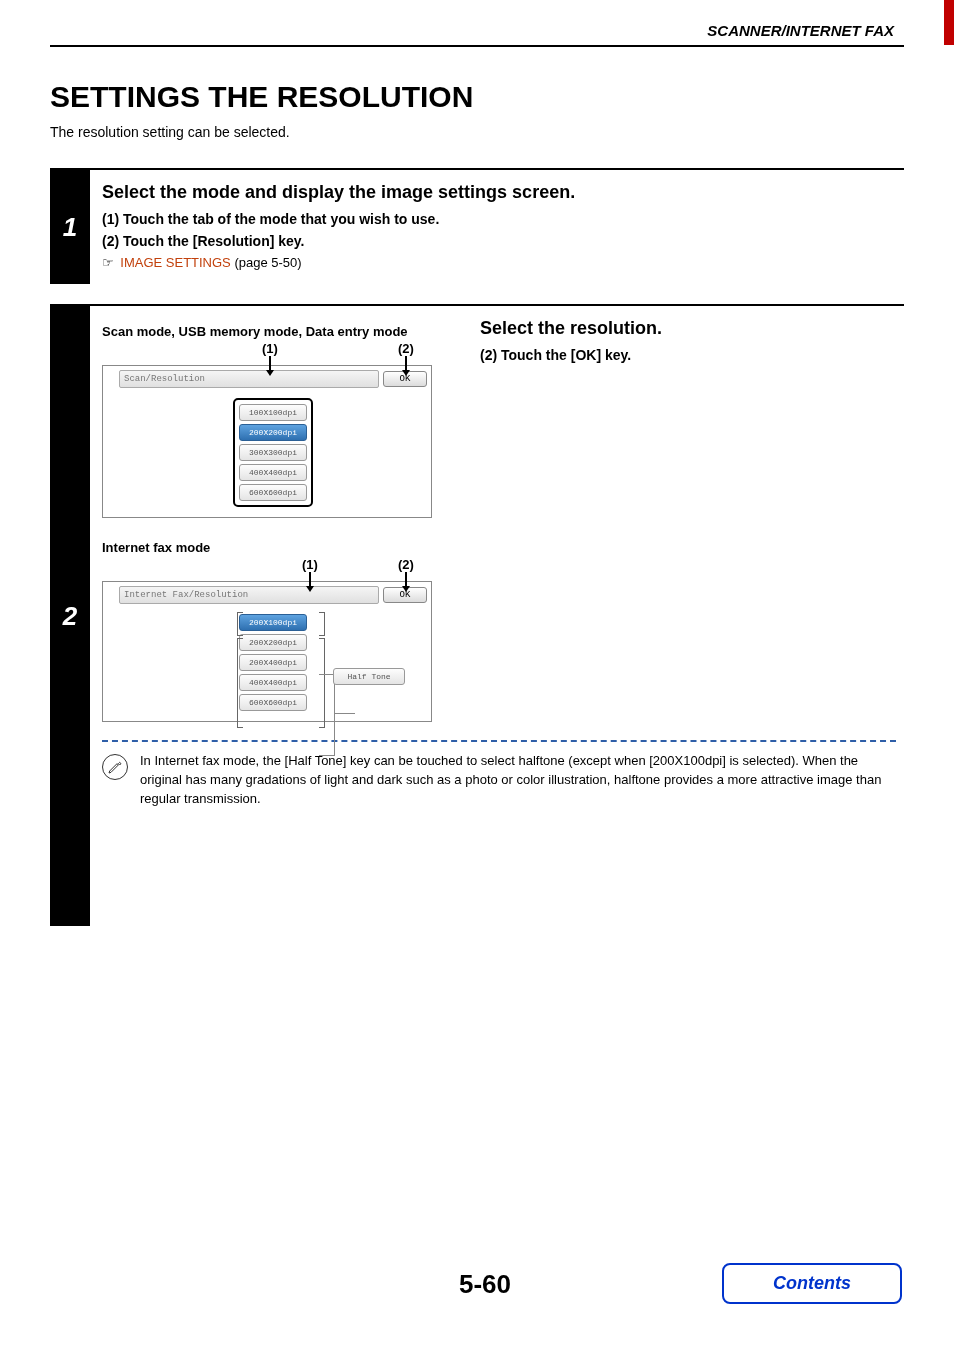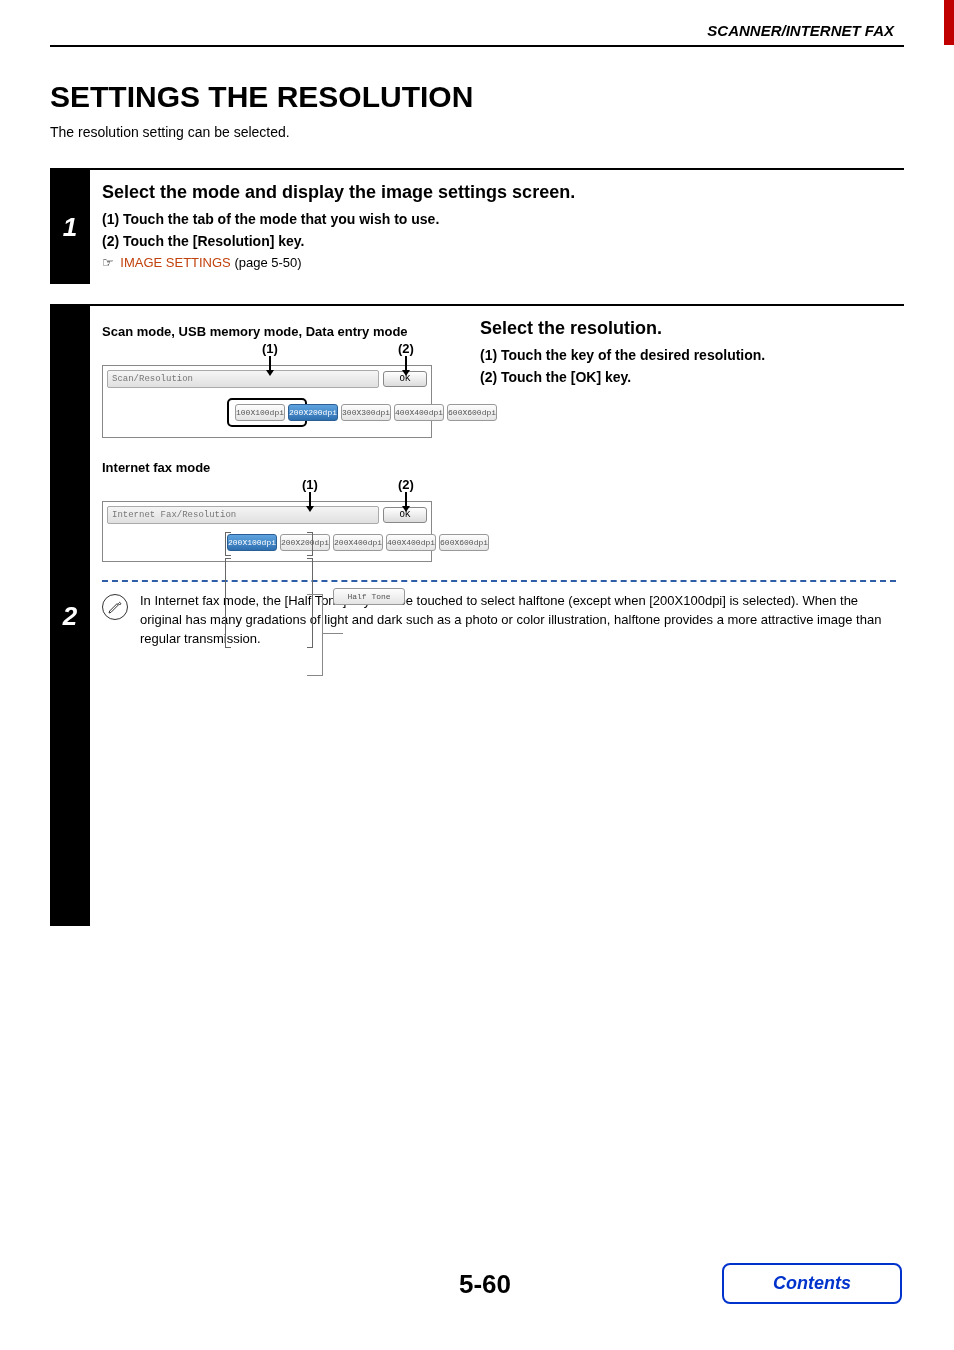--- a/index.html
+++ b/index.html
@@ -110,21 +110,21 @@
   .callout-mark-1 .line, .callout-mark-2 .line {
     width: 2px; height: 14px; background: #000; margin: 0 auto;
   }
   .callout-mark-1 .arrow, .callout-mark-2 .arrow {
     width: 0; height: 0; border-left: 4px solid transparent; border-right: 4px solid transparent;
     border-top: 6px solid #000; margin: 0 auto;
   }
   .panel {
     border: 1px solid #888;
     background: #fff;
-    padding: 4px 4px 10px 4px;
+    padding: 4px 4px 10px 16px;
     width: 330px;
     position: relative;
   }
   .panel-titlebar {
     display: flex;
     justify-content: space-between;
     align-items: center;
     margin-bottom: 10px;
     gap: 4px;
   }
@@ -143,21 +143,21 @@
     font-family: "Courier New", monospace;
     font-size: 9px;
     text-align: center;
     padding: 2px 0;
     background: linear-gradient(#fff,#dcdcdc);
     border: 1px solid #888;
     border-radius: 3px;
   }
   .reslist {
     display: flex;
-    flex-direction: row;
+    flex-direction: column;
     align-items: center;
     gap: 3px;
     margin: 0 auto;
     width: 80px;
   }
   .reslist.boxed {
     padding: 4px 6px;
     border: 2px solid #000;
     border-radius: 5px;
   }
@@ -335,21 +335,20 @@
                 <div class="halftone-connector"></div>
                 <div class="halftone-stub"></div>
                 <div class="halftone" style="top:54px;">Half Tone</div>
               </div>
             </div>
           </div>
 
         </div>
         <div class="right-col">
           <div class="step-title">Select the resolution.</div>
-          <div class="substep">(1)  Touch the key of the desired resolution.</div>
           <div class="substep">(2)  Touch the [OK] key.</div>
         </div>
       </div>
 
       <div class="note-divider"></div>
       <div class="note-row">
         <div class="note-icon">
           <svg viewBox="0 0 24 24">
               <path d="M3 21l3-1 11-11-2-2L4 18l-1 3zm14-14l2 2 2-2-2-2-2 2z" fill="none" stroke="#333" stroke-width="1.5"></path>
             </svg>

